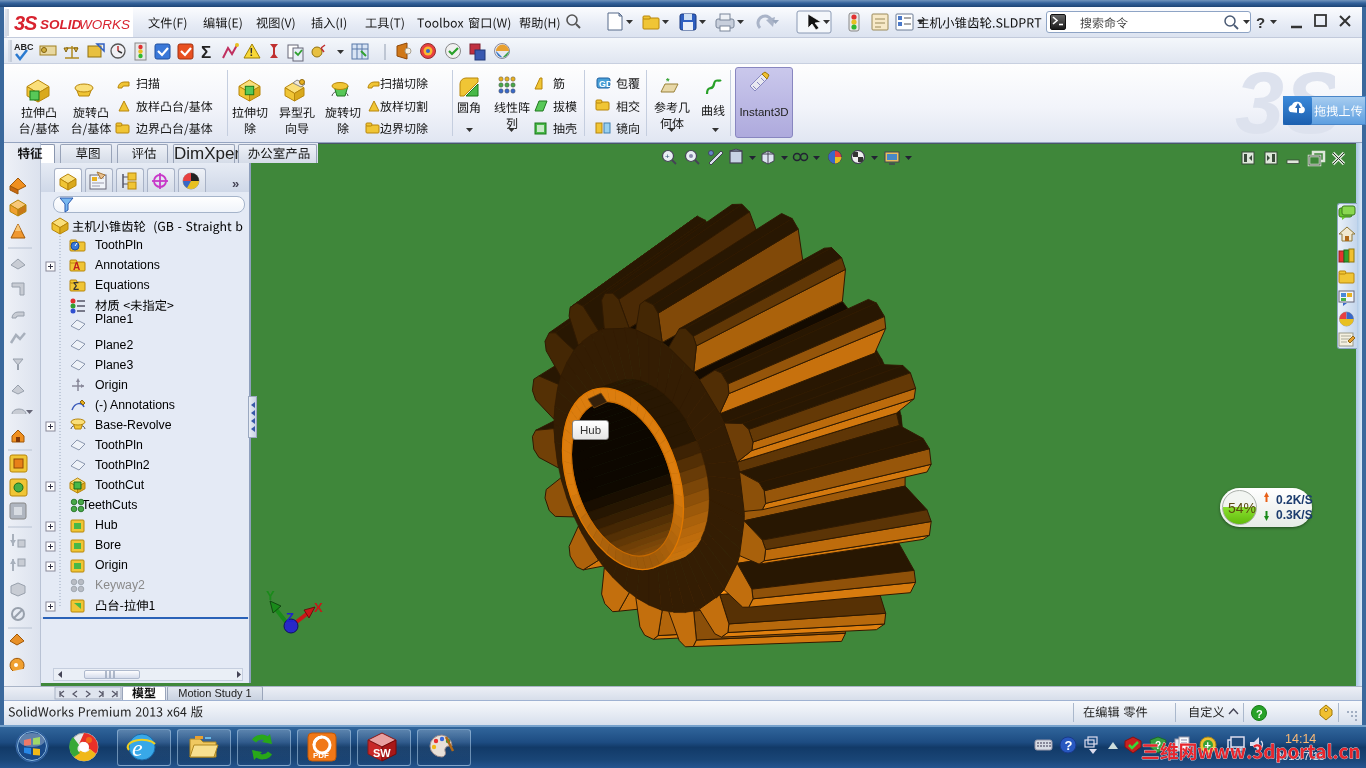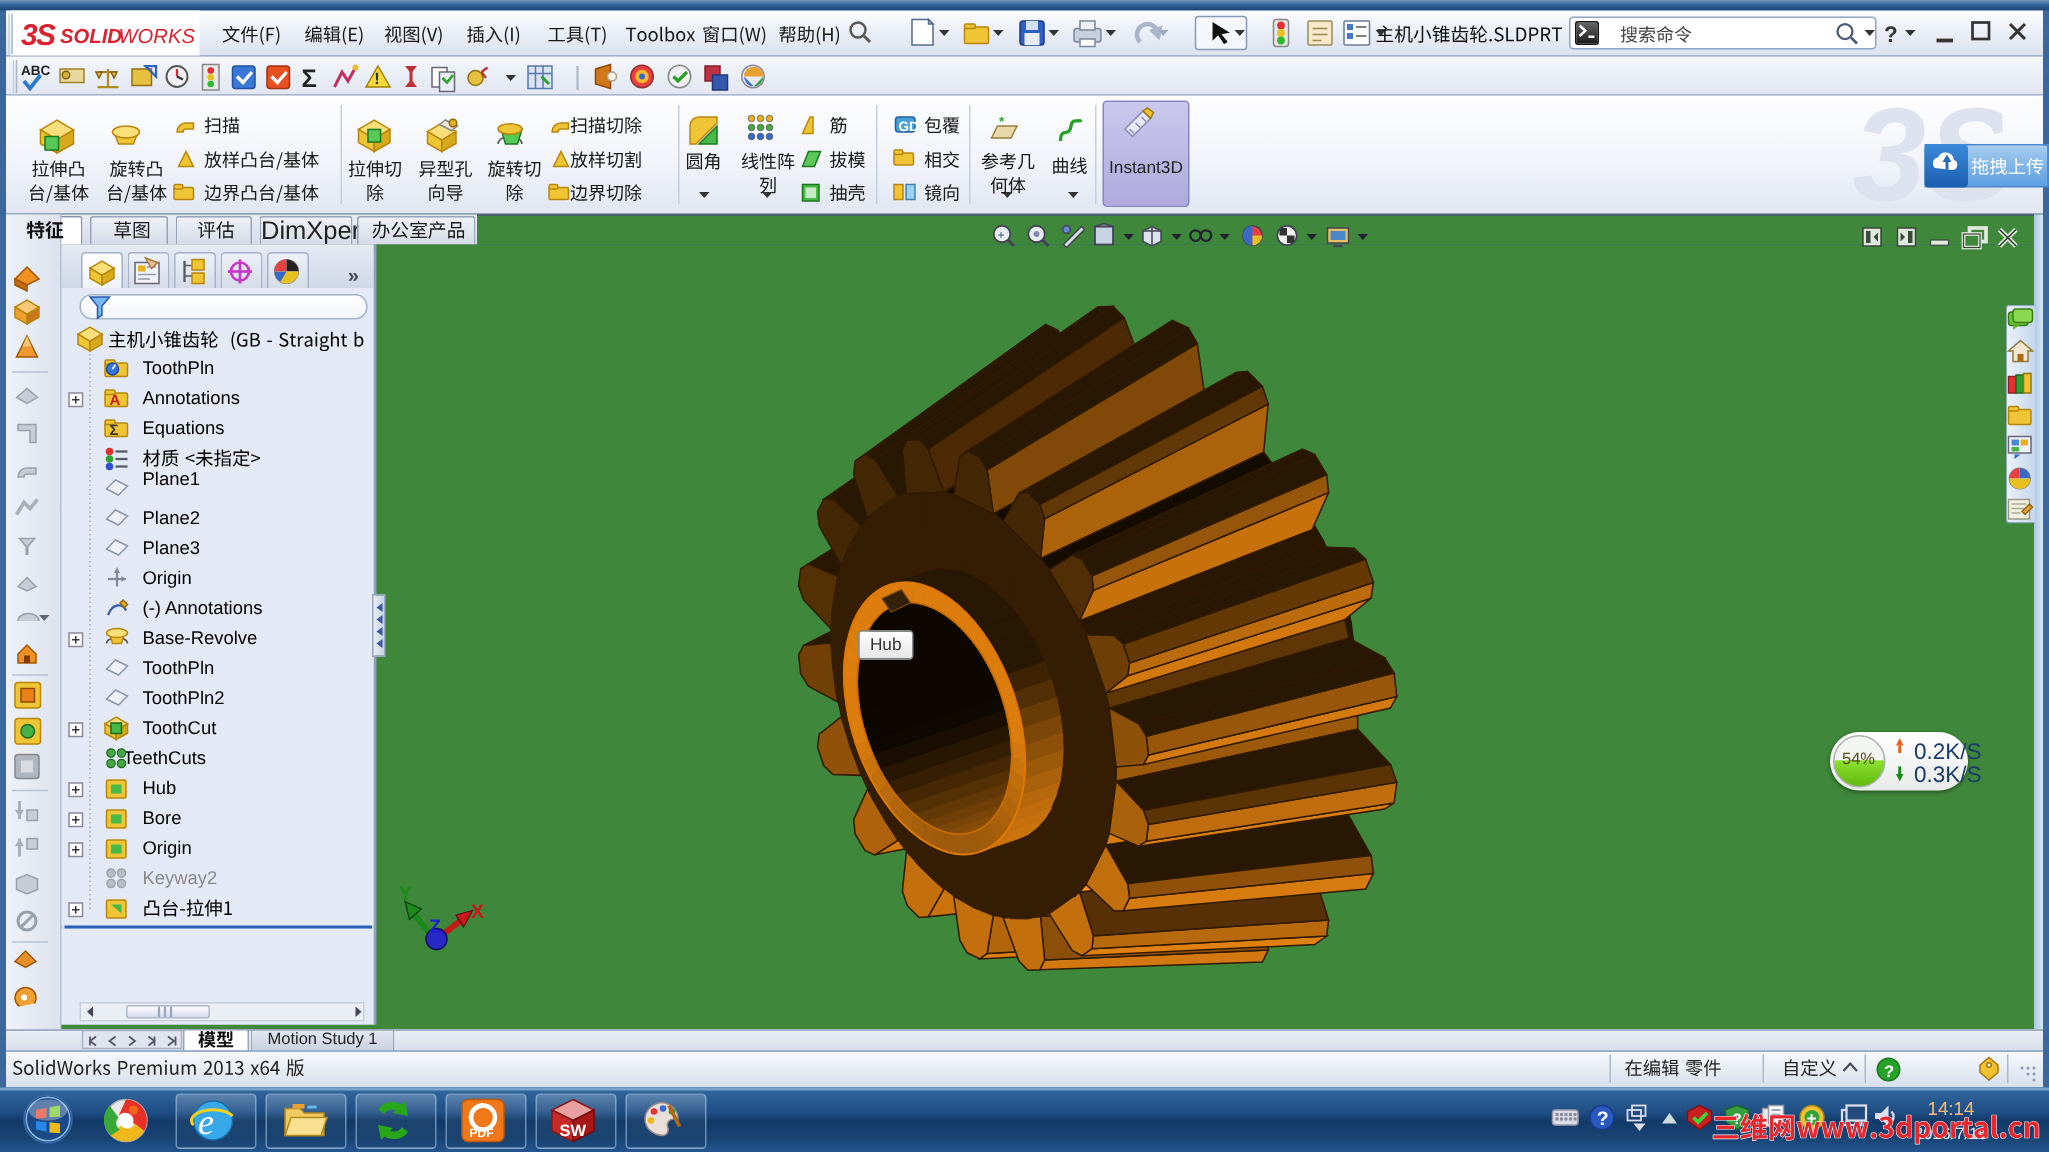--- a/index.html
+++ b/index.html
@@ -33,22 +33,22 @@
 #filterbox{left:53px;top:196px;width:192px;height:17px;background:linear-gradient(#fff,#f0f4fa);border:1px solid #a5b4ca;border-radius:8px}
 #treelower{left:41px;top:619px;width:208px;height:64px;background:#e4eaf5}
 #rollback{left:43px;top:617px;width:205px;height:2px;background:#2a62b8}
 #hscroll{left:53px;top:668px;width:190px;height:13px;background:#eaeff6;border:1px solid #c5cede}
 #hthumb{left:84px;top:670px;width:56px;height:9px;background:linear-gradient(#fdfdfe,#d5dcec);border:1px solid #aeb9cd;border-radius:2px}
 #splitter{left:248px;top:396px;width:9px;height:42px;background:linear-gradient(90deg,#e8edf5,#c8d2e4);border:1px solid #9aa8c0}
 #rightstrip{left:1356px;top:143px;width:6px;height:543px;background:linear-gradient(90deg,#aac6e4,#d8e8f8)}
 #taskicons{left:1337px;top:203px;width:20px;height:146px;background:linear-gradient(90deg,#eaf1f9,#c4d6ec);border:1px solid #8fa6c4;border-right:none;border-radius:3px 0 0 3px}
 #netpill{left:1220px;top:488px;width:92px;height:39px;background:linear-gradient(#ffffff,#e7ebe7);border-radius:20px;box-shadow:0 1px 3px rgba(0,0,0,.45)}
 #netball{left:1222px;top:490px;width:35px;height:35px;border-radius:50%;background:linear-gradient(#f2f5f2 47%,#8ae030 49%,#62bb0c);border:1px solid #aab0aa}
-#pct{left:1228px;top:500px;width:26px;font-size:11px;color:#5a4a10;text-align:left}
-.nettxt{position:absolute;font-size:15px;color:#1c3c6e;font-weight:normal}
+#pct{left:1228px;top:500px;width:26px;font-size:14px;color:#5a4a10;text-align:left}
+.nettxt{position:absolute;font-size:12px;color:#1c3c6e;font-weight:bold}
 #modelrow{left:4px;top:686px;width:1358px;height:14px;background:linear-gradient(#eceff6,#d7deea);border-top:1px solid #aab5c8}
 .mtab{position:absolute;top:686px;height:14px;font-size:11px;color:#222;border:1px solid #9aa5ba;border-bottom:none;background:linear-gradient(#e2e7f0,#c9d2e0);border-radius:2px 2px 0 0}
 #statusbar{left:4px;top:700px;width:1358px;height:25px;background:linear-gradient(#f7f9fc,#d7dfec);border-top:1px solid #9fb2d2}
 .ssep{position:absolute;top:703px;width:1px;height:19px;background:#aab8cc}
 #taskbar{left:0;top:725px;width:1366px;height:43px;background:linear-gradient(#33699f,#1d4c82 40%,#123a68 52%,#194576 80%,#255590)}
 #tbsheen{left:0;top:725px;width:1366px;height:2px;background:#77a2cc}
 .tbicon{position:absolute;top:729px;width:54px;height:37px;border:1px solid rgba(173,205,235,.55);border-radius:3px;background:linear-gradient(rgba(255,255,255,.22),rgba(255,255,255,.05) 45%,rgba(10,30,60,.12))}
 .treelabel{position:absolute;font-size:12.3px;color:#000;white-space:nowrap}
 .graylabel{color:#8a8a8a}
 #hubtip{left:572px;top:420px;width:37px;height:20px;background:linear-gradient(#ffffff,#e6e6e6);border:1px solid #888;border-radius:3px;font-size:11.5px;color:#333;text-align:center;line-height:18px;z-index:20}

